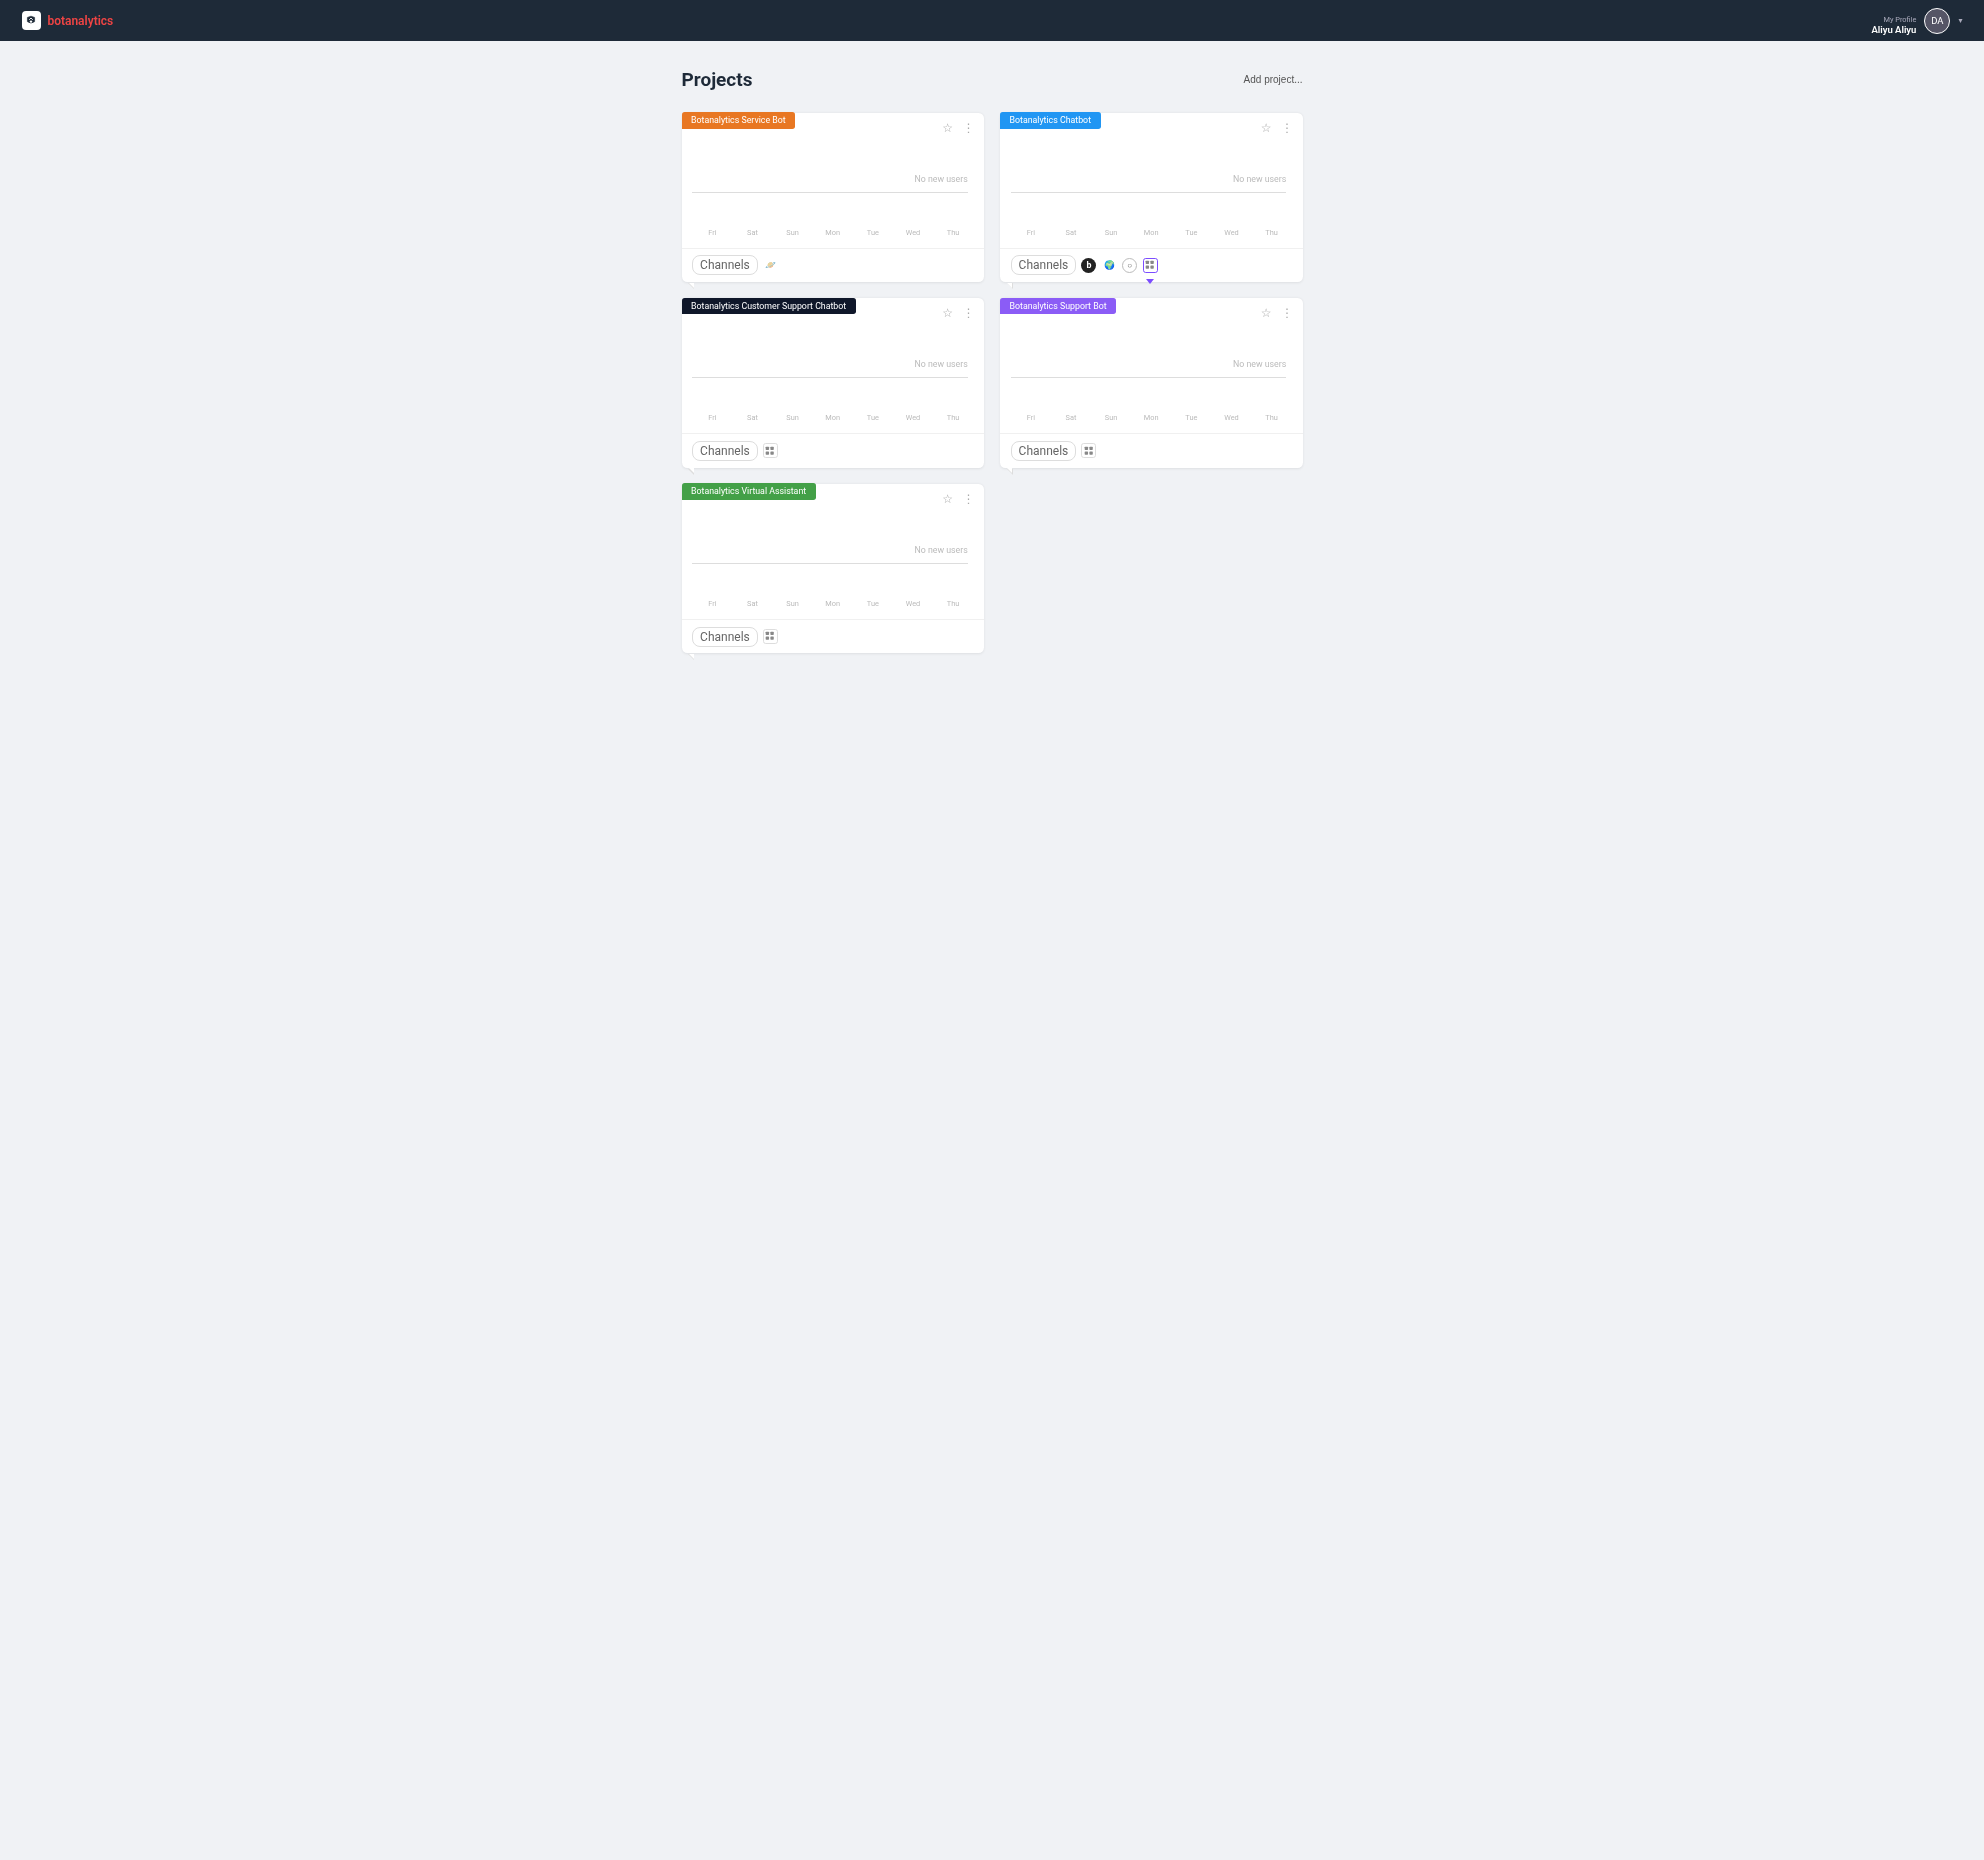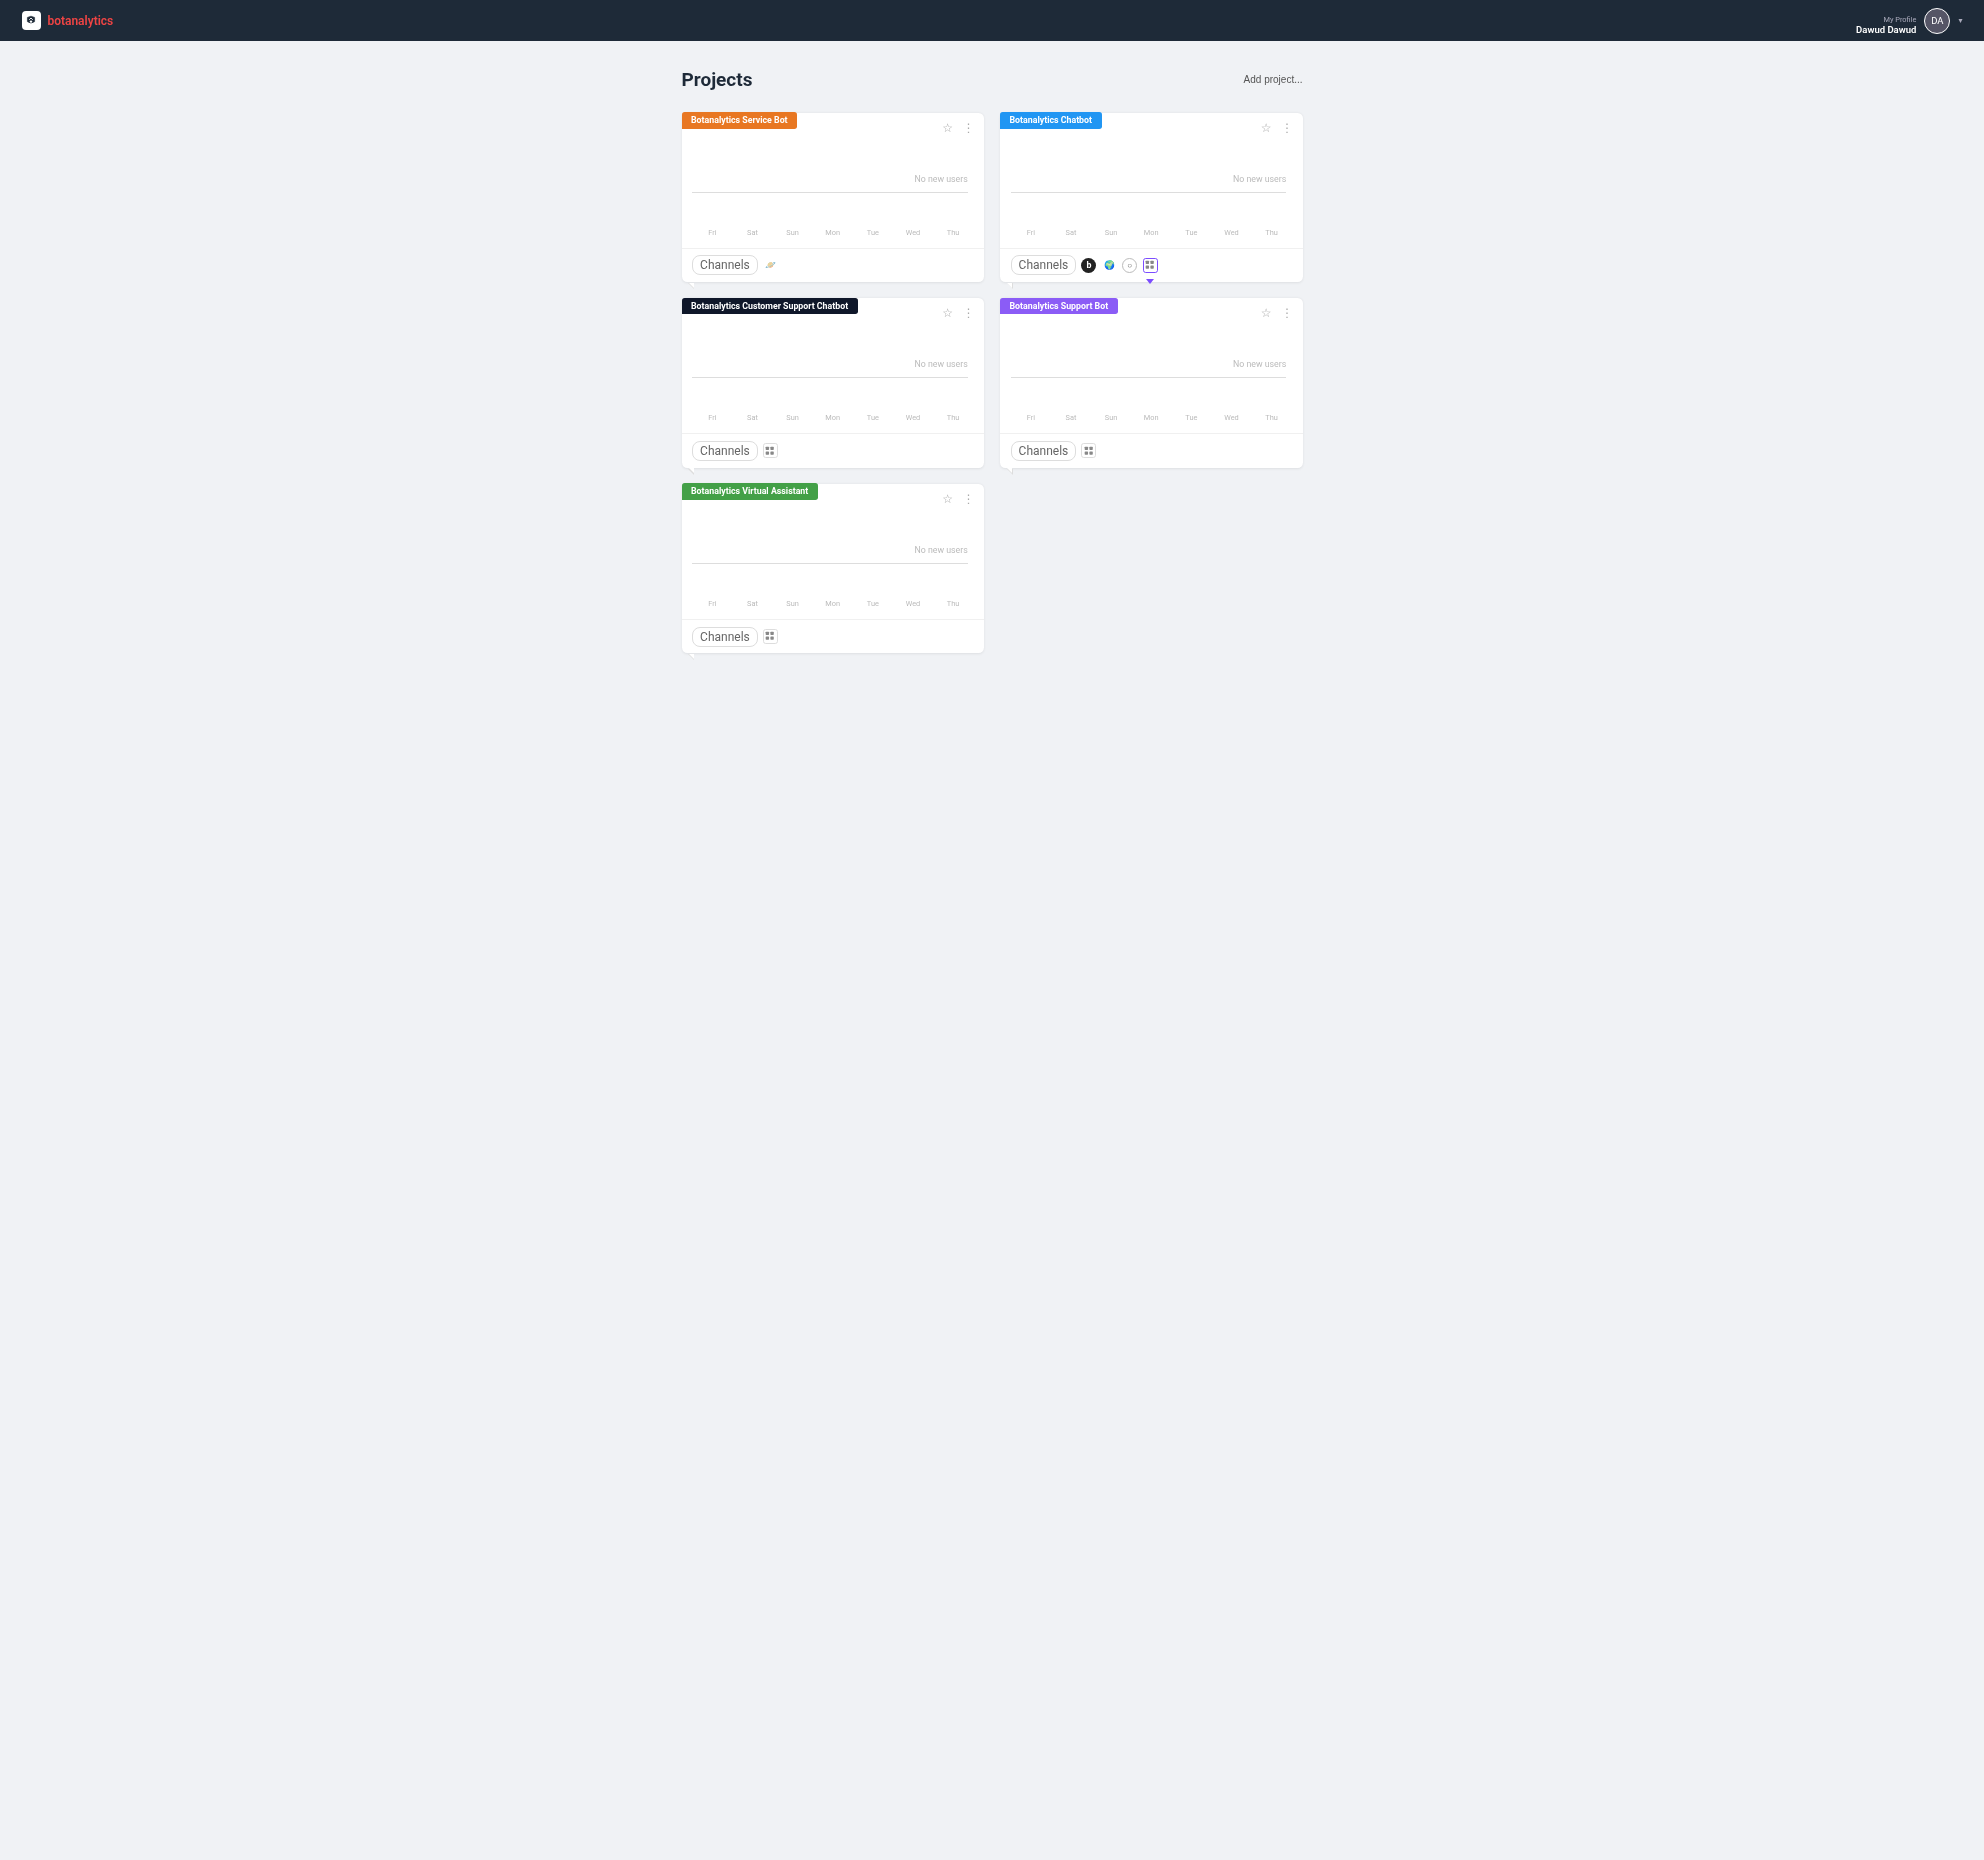--- a/index.html
+++ b/index.html
@@ -117,21 +117,21 @@
       overflow: visible;
       position: relative;
     }
     .card-tag {
       position: absolute;
       top: -0.7px;
       left: 0;
       border-radius: 2.7px 2.7px 2.7px 0;
       padding: 3.4px 9.5px;
       font-size: 8.8px;
-      font-weight: 700;
+      font-weight: 400;
       color: #fff;
       white-space: nowrap;
       z-index: 2;
     }
     .tag-orange { background: #e87722; }
     .tag-blue { background: #2196f3; }
     .tag-purple { background: #0f172a; }
     .tag-gold { background: #8b5cf6; }
     .tag-green { background: #43a047; }
 
@@ -271,21 +271,21 @@
         <path d="M4 4 L10 2 L16 4 L16 11 Q10 16 4 11 Z" fill="#1e2a38" stroke="#1e2a38"></path>
         <path d="M7 8 L10 5 L13 8" stroke="#fff" stroke-width="1.5" fill="none"></path>
         <circle cx="10" cy="11" r="2" fill="#fff"></circle>
       </svg>
     </div>
     <span>botanalytics</span>
   </div>
   <div class="navbar-profile">
     <div class="navbar-profile-text">
       <span class="profile-label">My Profile</span>
-      <span class="profile-name">Dawud Dawud</span>
+      <span class="profile-name">Aliyu Aliyu</span>
     </div>
     <div class="avatar">DA</div>
     <span class="chevron-down">▾</span>
   </div>
 </nav>
 
 <div class="main">
   <div class="page-header">
     <h1 class="page-title">Projects</h1>
     <button class="add-project-btn">Add project...</button>

